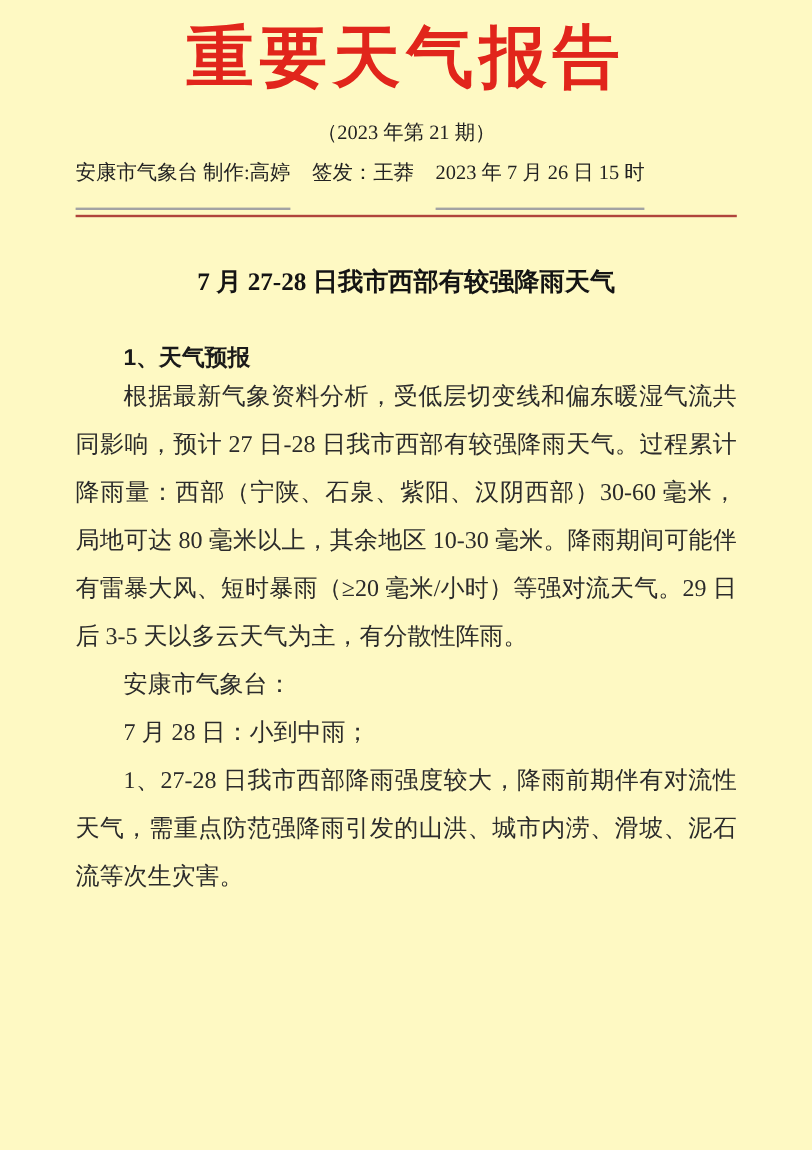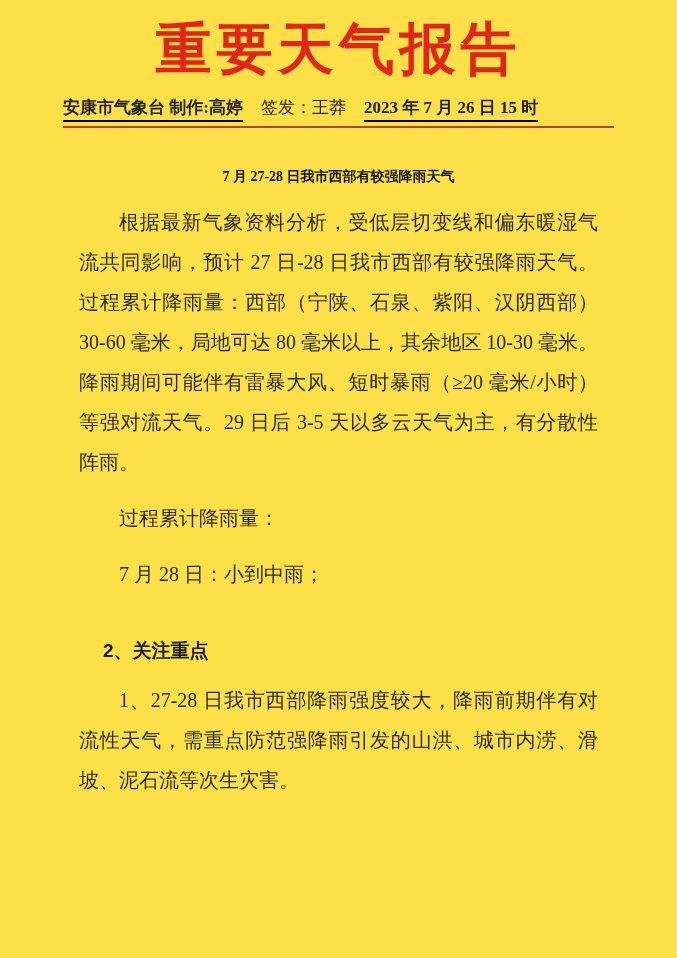--- a/index.html
+++ b/index.html
@@ -10,21 +10,21 @@
     overflow: hidden;
     font-family: "Liberation Serif", "DejaVu Serif", serif;
     color: #2b2b2b;
   }
   .page {
     box-sizing: border-box;
     width: 677px;
     height: 958px;
     padding: 14px 63px 0 63px;
     overflow: hidden;
-    background: #fde047;
+    background: #fef9c3;
   }
   .doc-title {
     margin: 0;
     text-align: center;
     font-family: "Liberation Serif", "DejaVu Serif", serif;
     font-weight: bold;
     font-size: 56px;
     line-height: 1.28;
     letter-spacing: 5px;
     color: #e1251b;
@@ -39,83 +39,83 @@
   .issuer-line {
     margin-top: 10px;
     font-size: 17px;
     color: #222222;
     display: flex;
     justify-content: flex-start;
     gap: 18px;
     white-space: nowrap;
   }
   .ul-red {
-    border-bottom: 2px solid #000000;
-    padding-bottom: 1px;
-    font-weight: bold;
+    border-bottom: 2px solid #a3a3a3;
+    padding-bottom: 18px;
   }
   .red-rule {
     height: 2px;
     background: #b0443c;
     margin-top: 4px;
   }
   .headline {
     margin: 40px 0 0 0;
     text-align: center;
     font-family: "Liberation Serif", "DejaVu Serif", serif;
     font-weight: bold;
-    font-size: 14px;
+    font-size: 21px;
     color: #141414;
     white-space: nowrap;
   }
   .sec-heading {
     margin: 36px 0 0 0;
     padding-left: 40px;
     font-family: "Liberation Sans", "DejaVu Sans", sans-serif;
     font-weight: bold;
     font-size: 19px;
     color: #1a1a1a;
   }
   .sec-heading.second {
     margin-top: 44px;
   }
   p.body {
-    margin: 16px;
+    margin: 0;
     font-size: 20px;
     line-height: 40px;
     text-align: justify;
     color: #2b2b2b;
   }
   p.indent { text-indent: 40px; }
 </style>
 </head>
 <body>
 
 <div class="page">
 
   <h1 class="doc-title">重要天气报告</h1>
 
+  <div class="issue-no">（2023 年第 21 期）</div>
 
   <div class="issuer-line">
     <span class="ul-red">安康市气象台 制作:高婷</span>
     <span>签发：王莽</span>
     <span class="ul-red">2023 年 7 月 26 日 15 时</span>
   </div>
 
   <div class="red-rule"></div>
 
   <h2 class="headline">7 月 27-28 日我市西部有较强降雨天气</h2>
 
+  <h3 class="sec-heading">1、天气预报</h3>
 
   <p class="body indent">根据最新气象资料分析，受低层切变线和偏东暖湿气流共同影响，预计 27 日-28 日我市西部有较强降雨天气。过程累计降雨量：西部（宁陕、石泉、紫阳、汉阴西部）30-60 毫米，局地可达 80 毫米以上，其余地区 10-30 毫米。降雨期间可能伴有雷暴大风、短时暴雨（≥20 毫米/小时）等强对流天气。29 日后 3-5 天以多云天气为主，有分散性阵雨。</p>
 
-  <p class="body indent">过程累计降雨量：</p>
+  <p class="body indent">安康市气象台：</p>
 
 
 
   <p class="body indent">7 月 28 日：小到中雨；</p>
 
 
-  <h3 class="sec-heading second">2、关注重点</h3>
 
   <p class="body indent">1、27-28 日我市西部降雨强度较大，降雨前期伴有对流性天气，需重点防范强降雨引发的山洪、城市内涝、滑坡、泥石流等次生灾害。</p>
 
 </div>
 
 </body></html>

